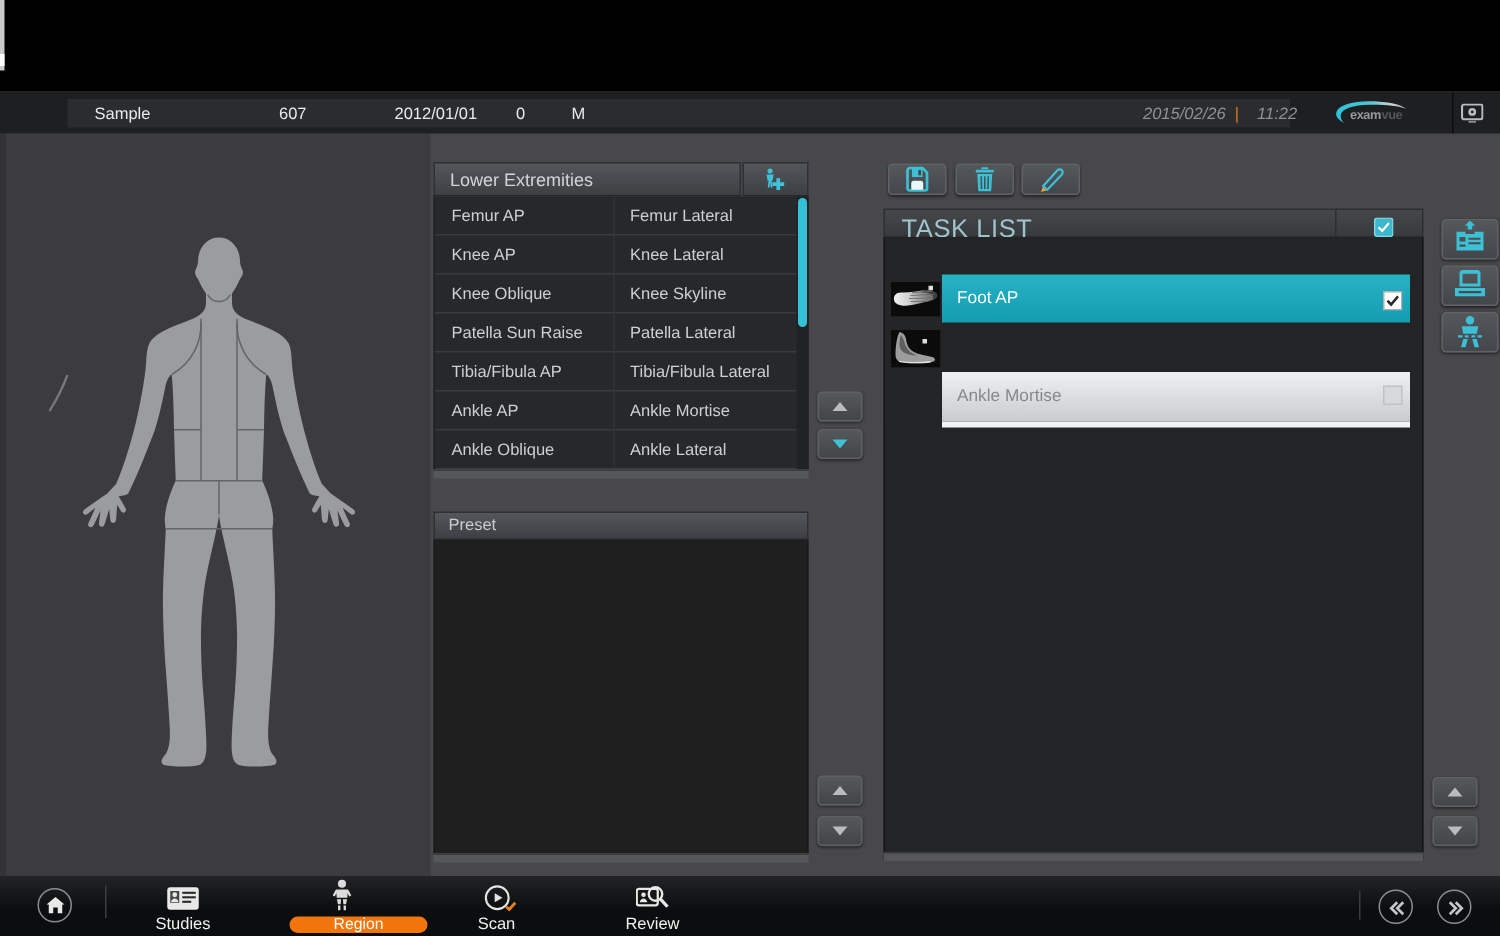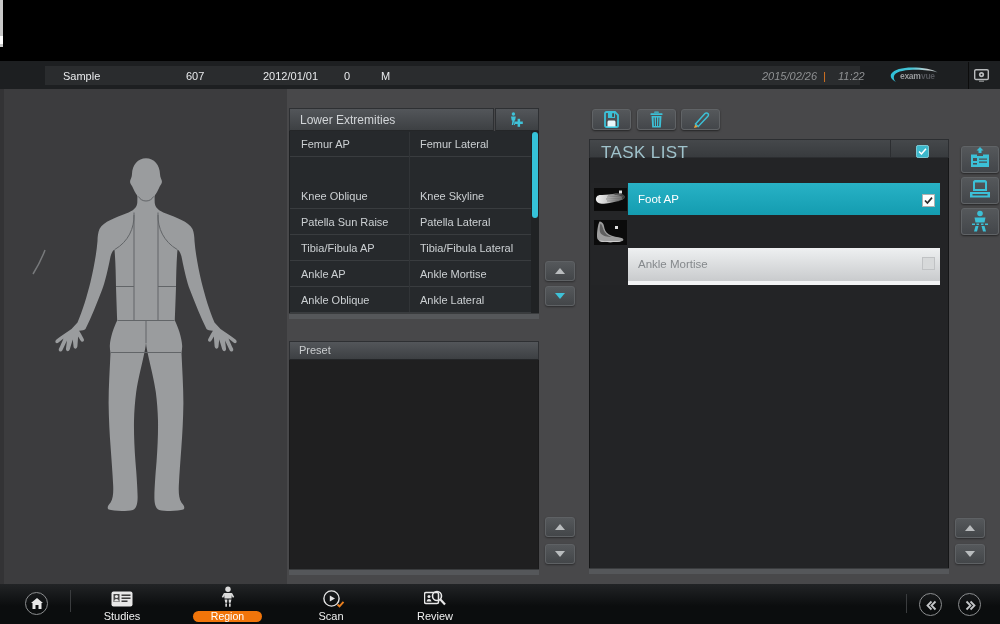--- a/index.html
+++ b/index.html
@@ -69,21 +69,21 @@
 .trow { position:absolute; left:628px; width:312px; }
 .trowtxt { position:absolute; left:10px; top:10px; font-size:11.5px; }
 .cbx { position:absolute; left:294px; top:9px; width:13px; height:13px; }
 
 
 .ricon { position:absolute; width:38px; height:27px; }
 
 
 #bottombar { left:0; top:584px; width:1000px; height:40px; background:linear-gradient(#222426,#0b0d0e 55%); }
 .bbtxt { position:absolute; top:610px; font-size:11px; color:#f0f0f0; text-align:center; }
-#regionpill { left:193px; top:611px; width:69px; height:11px; background:#f1750a; border-radius:5.5px; }
+#regionpill { left:193px; top:611px; width:92px; height:11px; background:#f1750a; border-radius:5.5px; }
 #regionpill span { display:block; text-align:center; font-size:10.5px; color:#fff; line-height:11px; }
 .circbtn { position:absolute; width:23px; height:23px; border:1px solid #8b8d8f; border-radius:50%; color:#c7c9cb; text-align:center; }
 </style>
 </head>
 <body>
 <div id="page">
   <div id="leftpanel" class="abs"></div>
   <div class="abs" style="left:0; top:89px; width:4px; height:495px; background:#333335;"></div>
 
   <div id="topblack" class="abs"></div>
@@ -156,20 +156,24 @@
       <path d="M2,4.4 L6.8,4.4 L6.1,8.4 L5.4,8.4 L6,13 L4.8,13 L4.4,9.5 L4,13 L2.8,13 L3.4,8.4 L2.7,8.4 Z"></path>
       <rect x="8.6" y="6.8" width="2.5" height="8"></rect>
       <rect x="5.9" y="9.5" width="7.9" height="2.5"></rect>
     </g>
   </svg>
   <div id="lx-list" class="abs">
     <div class="lxrow" style="top:0px;padding-left:39px;">
         <span class="lxa">Femur AP</span>
         <span class="lxb">Femur Lateral</span>
       </div>
+    <div class="lxrow" style="top:26px;">
+        <span class="lxa">Knee AP</span>
+        <span class="lxb">Knee Lateral</span>
+      </div>
     <div class="lxrow" style="top:52px;">
         <span class="lxa">Knee Oblique</span>
         <span class="lxb">Knee Skyline</span>
       </div>
     <div class="lxrow" style="top:78px;padding-left:38px;">
         <span class="lxa">Patella Sun Raise</span>
         <span class="lxb">Patella Lateral</span>
       </div>
     <div class="lxrow" style="top:104px;">
         <span class="lxa">Tibia/Fibula AP</span>

